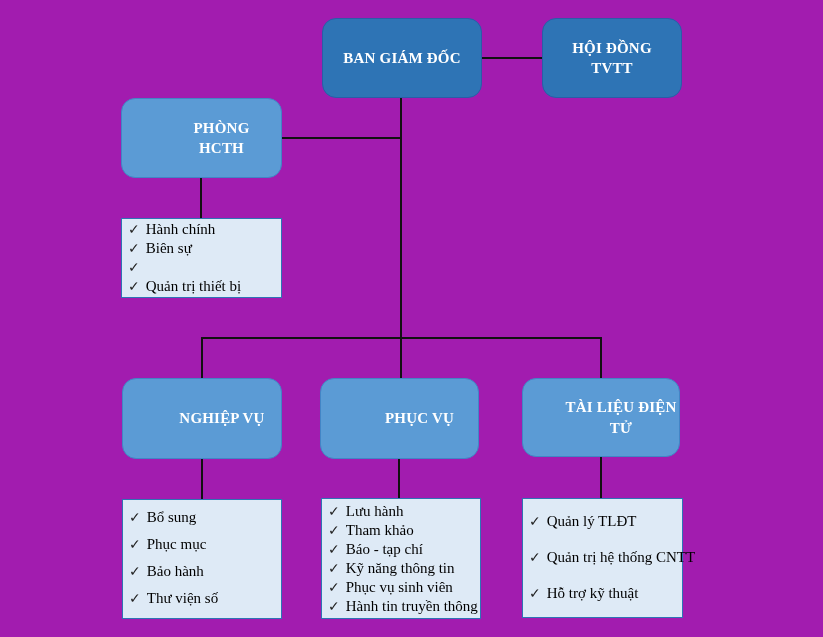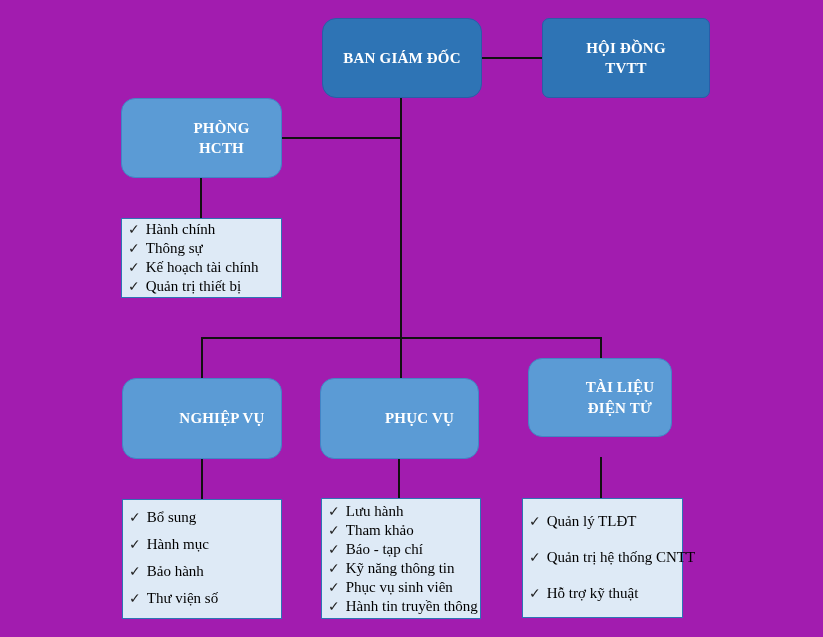--- a/index.html
+++ b/index.html
@@ -72,75 +72,74 @@
   <div class="edge" style="left:400px;top:337px;width:2px;height:41px;"></div>
   <div class="edge" style="left:600px;top:337px;width:2px;height:41px;"></div>
   <div class="edge" style="left:201px;top:458px;width:2px;height:41px;"></div>
   <div class="edge" style="left:398px;top:458px;width:2px;height:40px;"></div>
   <div class="edge" style="left:600px;top:457px;width:2px;height:41px;"></div>
 
   <div class="node dark" style="left:322px;top:18px;width:160px;height:80px;">
     <span>BAN GIÁM ĐỐC</span>
   </div>
 
-  <div class="node dark" style="left:542px;top:18px;width:168px;height:80px;border-radius:7px;">
+  <div class="node dark" style="left:542px;top:18px;width:140px;height:80px;">
     <span>HỘI ĐỒNG</span>
     <span>TVTT</span>
   </div>
 
   <div class="node light" style="left:121px;top:98px;width:161px;height:80px;">
     <span>PHÒNG</span>
     <span>HCTH</span>
   </div>
 
   <div class="list-box tight" style="left:121px;top:218px;width:161px;height:80px;">
 
       <div class="list-item">
         <span class="check">✓</span>
         <span class="item-text">Hành chính</span>
       </div>
 
       <div class="list-item">
         <span class="check">✓</span>
-        <span class="item-text">Thông sự</span>
-      </div>
-
-      <div class="list-item">
-        <span class="check">✓</span>
-        <span class="item-text">Kế hoạch tài chính</span>
+        <span class="item-text">Biên sự</span>
+      </div>
+
+      <div class="list-item">
+        <span class="check">✓</span>
       </div>
 
       <div class="list-item">
         <span class="check">✓</span>
         <span class="item-text">Quản trị thiết bị</span>
       </div>
     </div>
 
   <div class="node light" style="left:122px;top:378px;width:160px;height:81px;text-align:center;">
     <span>NGHIỆP VỤ</span>
   </div>
 
   <div class="node light" style="left:320px;top:378px;width:159px;height:81px;text-align:right;">
     <span>PHỤC VỤ</span>
   </div>
 
-  <div class="node light" style="left:522px;top:358px;width:144px;height:79px;margin-left:6px;">
+  <div class="node light" style="left:522px;top:378px;width:158px;height:79px;">
     <span>TÀI LIỆU ĐIỆN TỬ</span>
   </div>
 
   <div class="list-box spread" style="left:122px;top:499px;width:160px;height:120px;">
 
       <div class="list-item">
         <span class="check">✓</span>
         <span class="item-text">Bổ sung</span>
       </div>
 
       <div class="list-item">
         <span class="check">✓</span>
-        <span class="item-text">Hành mục</span>
+        <span class="item-text">Phục mục</span>
       </div>
 
       <div class="list-item">
         <span class="check">✓</span>
         <span class="item-text">Bảo hành</span>
       </div>
 
       <div class="list-item">
         <span class="check">✓</span>
         <span class="item-text">Thư viện số</span>

